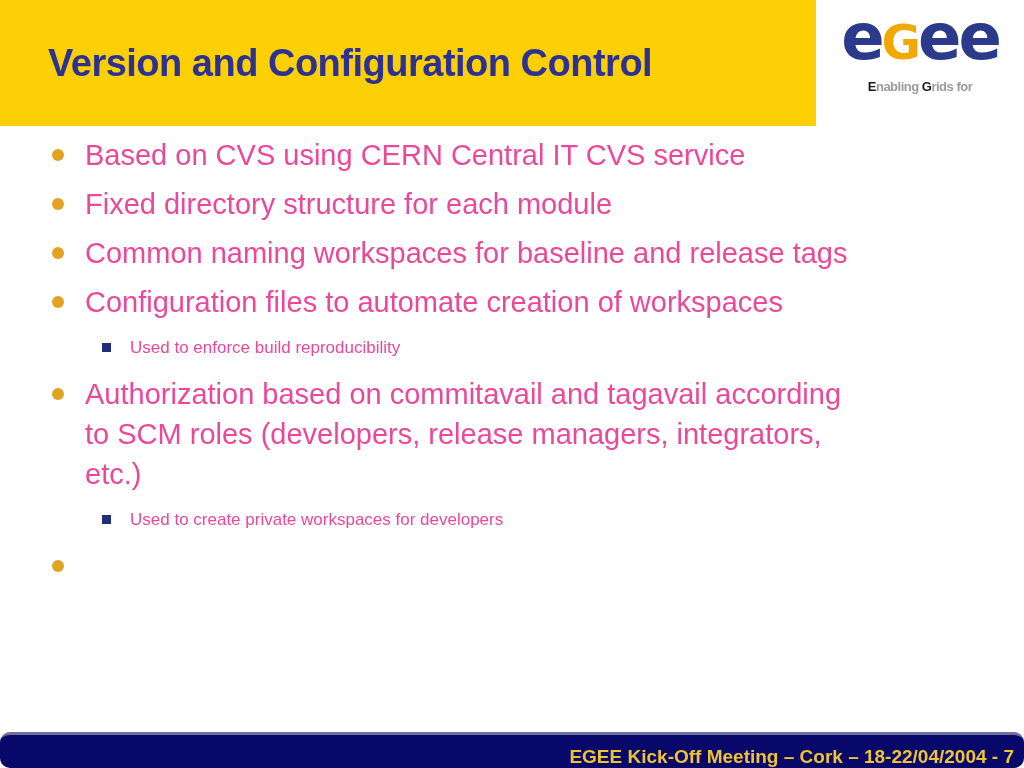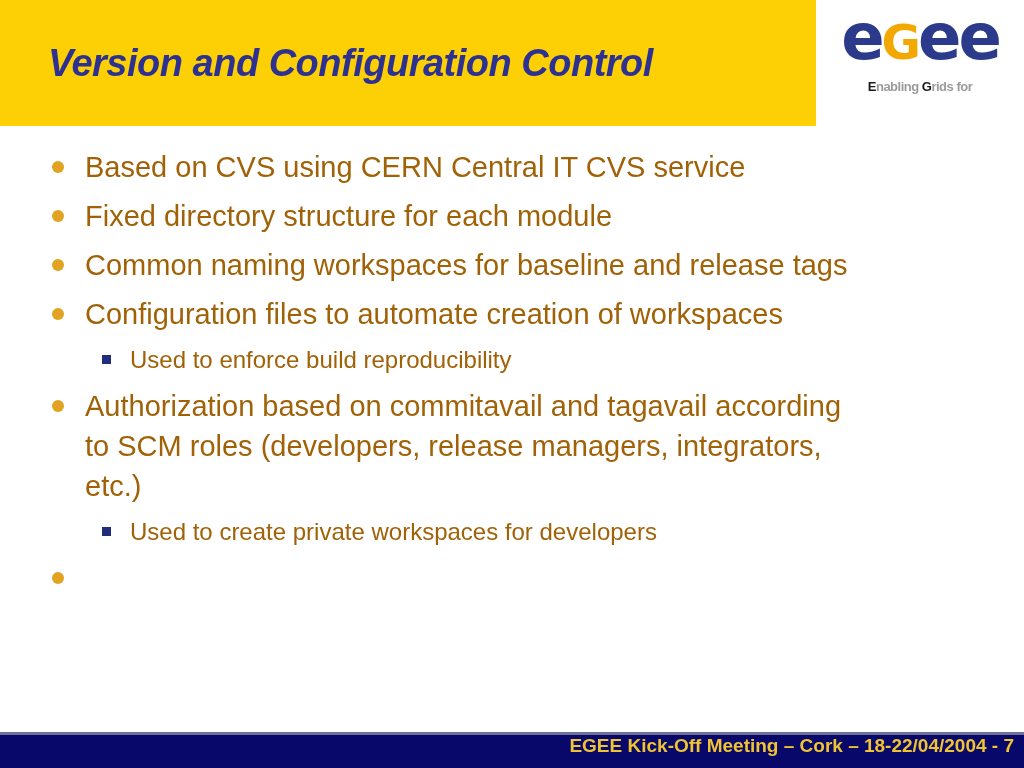--- a/index.html
+++ b/index.html
@@ -5,21 +5,21 @@
   html,body { margin:0; padding:0; }
   body { font-family:"Liberation Sans", sans-serif; background:#888; }
   .slide {
     position:relative; width:1024px; height:768px;
     background:#ffffff; overflow:hidden; margin:0 auto;
   }
 
   
   .header {
     position:absolute; top:0; left:0; width:816px; height:126px;
-    background:#FCD005; display:flex; align-items:center;font-style:italic;
+    background:#FCD005; display:flex; align-items:center;
   }
   .title {
     margin:0; padding-left:48px;
     font-size:38px; font-weight:bold; letter-spacing:-0.5px;
     color:#2D3192; white-space:nowrap;
   }
 
   
   .logo-panel {
     position:absolute; top:0; left:816px; width:208px; height:126px;
@@ -34,46 +34,47 @@
   .logo-word .le { font-size:64px; color:#2C3A8C; }
   .logo-word .lg { font-size:48px; color:#F2A800; }
   .tagline {
     margin-top:4px; font-size:13px; font-weight:bold; letter-spacing:-0.5px;
     line-height:21px; color:#9B9B9B;
   }
   .tagline .dk { color:#1A1A1A; }
 
   
   .body {
-    position:absolute; top:126px; left:0; width:896px;
+    position:absolute; top:114px; left:0; width:896px;
     padding:21px 30px 0 50px; box-sizing:border-box;
-    color:#a16207;
+    color:#ec4899;
   }
   .bullet { position:relative; max-width:905px; }
   .bullet.l1 {
     padding-left:35px; font-size:29px; line-height:40px; margin-bottom:9px;
   }
   .bullet.l1 .dot {
     position:absolute; left:2px; top:14px; width:12px; height:12px;
     border-radius:50%; background:#E3A322;
   }
   .bullet.l2 {
-    padding-left:80px; font-size:24px; line-height:33px; margin-bottom:10px;
+    padding-left:80px; font-size:17px; line-height:33px; margin-bottom:10px;
   }
   .bullet.l2 .sq {
     position:absolute; left:52px; top:12px; width:9px; height:9px;
     background:#1F2D7B;
   }
 
   
   .footer {
     position:absolute; left:0; bottom:0; width:1024px; height:33px;
     background:#08086B; border-top:3px solid #70709F;
-    display:flex; align-items:flex-start; justify-content:flex-end;
+    display:flex; align-items:flex-end; justify-content:flex-end;
     box-sizing:content-box;
+    border-radius:10px;
   }
   .footer-text {
     padding-right:10px; font-size:19px; font-weight:bold;
     color:#F0C330; white-space:nowrap;
   }
 </style>
 </head>
 <body>
 
 <div class="slide">

